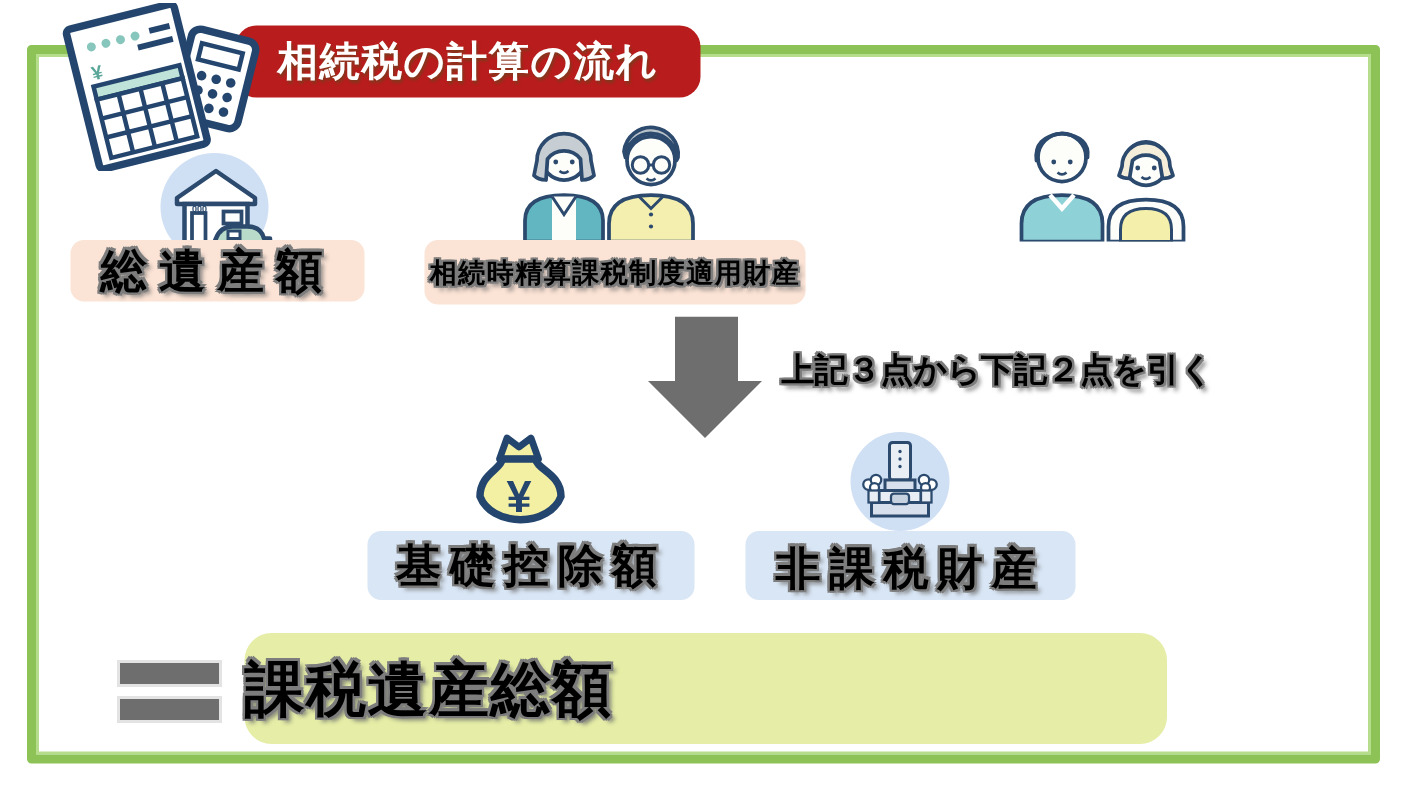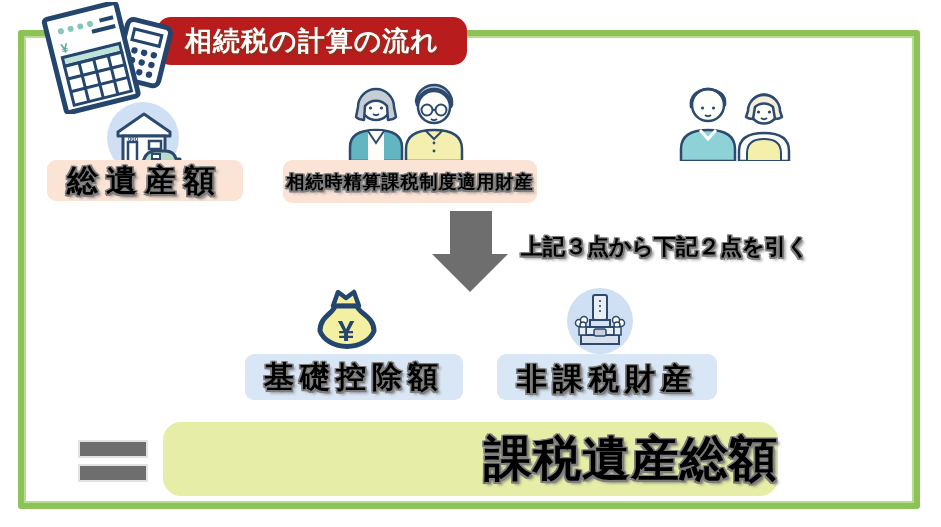--- a/index.html
+++ b/index.html
@@ -71,22 +71,22 @@
 
   #equals { position:absolute; left:78px; top:440px; z-index:4; }
   #equals .bar {
     width:70px; height:18px; background:#6e6e6e;
     border:2px solid #e3e3e3; margin-bottom:6px;
   }
 
   #result-box {
     position:absolute; left:163px; top:422px; width:615px; height:74px;
     background:#e5eda6; border-radius:18px;
-    display:flex; align-items:center; justify-content:flex-end;
-    font-size:48px; letter-spacing:1px; z-index:4;
+    display:flex; align-items:center; justify-content:flex-start;
+    font-size:40px; letter-spacing:1px; z-index:4;
   }
 </style>
 </head>
 <body>
 
 <div id="canvas">
 
   <div class="frame"></div>
 
   <svg id="doc-illus" class="illus" width="158" height="112" viewBox="0 0 158 112">

